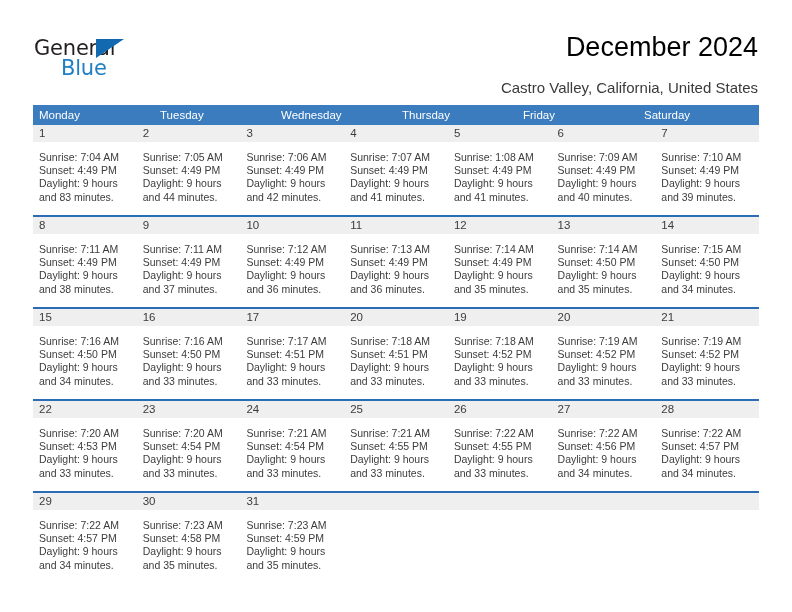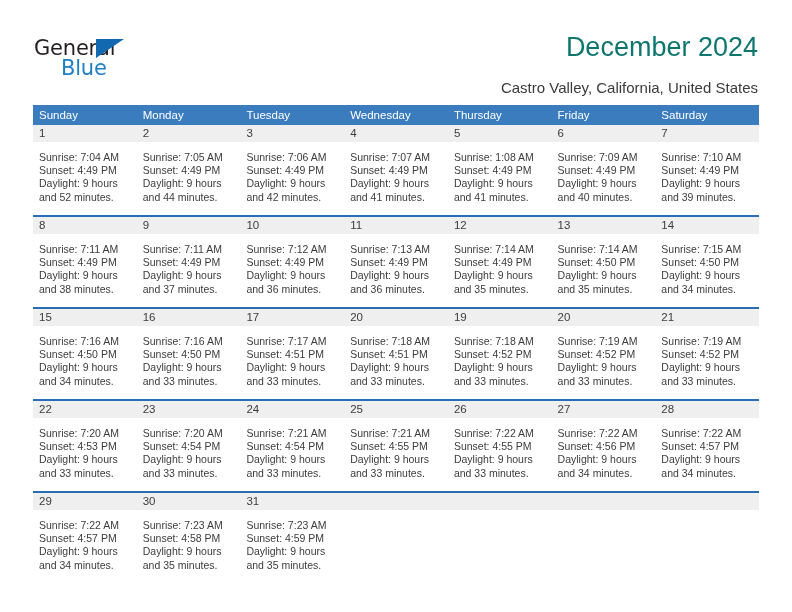--- a/index.html
+++ b/index.html
@@ -65,21 +65,21 @@
   }
 
   .title-block {
     position: absolute;
     right: 34px;
     top: 30px;
     text-align: right;
   }
   .cal-title {
     font-size: 27px;
-    color: #0f766e;
+    color: #000000;
     font-weight: normal;
     line-height: 34px;
     white-space: nowrap;
   }
   .cal-subtitle {
     margin-top: 15px;
     font-size: 15px;
     color: #3a3a3a;
     line-height: 18px;
     white-space: nowrap;
@@ -169,39 +169,38 @@
     <div class="title-block">
       <div class="cal-title">December 2024</div>
       <div class="cal-subtitle">Castro Valley, California, United States</div>
     </div>
 
   </div>
 
   <div class="calendar">
 
     <div class="weekday-row">
-      <div class="weekday">Sunday</div>
       <div class="weekday">Monday</div>
       <div class="weekday">Tuesday</div>
       <div class="weekday">Wednesday</div>
       <div class="weekday">Thursday</div>
       <div class="weekday">Friday</div>
       <div class="weekday">Saturday</div>
     </div>
 
     <div class="week-row first">
       <div class="daynum-band"></div>
       <div class="cells">
         <div class="cell">
           <div class="daynum">1</div>
           <div class="lines">
             <div class="line">Sunrise: 7:04 AM</div>
             <div class="line">Sunset: 4:49 PM</div>
             <div class="line">Daylight: 9 hours</div>
-            <div class="line">and 52 minutes.</div>
+            <div class="line">and 83 minutes.</div>
           </div>
         </div>
         <div class="cell">
           <div class="daynum">2</div>
           <div class="lines">
             <div class="line">Sunrise: 7:05 AM</div>
             <div class="line">Sunset: 4:49 PM</div>
             <div class="line">Daylight: 9 hours</div>
             <div class="line">and 44 minutes.</div>
           </div>

